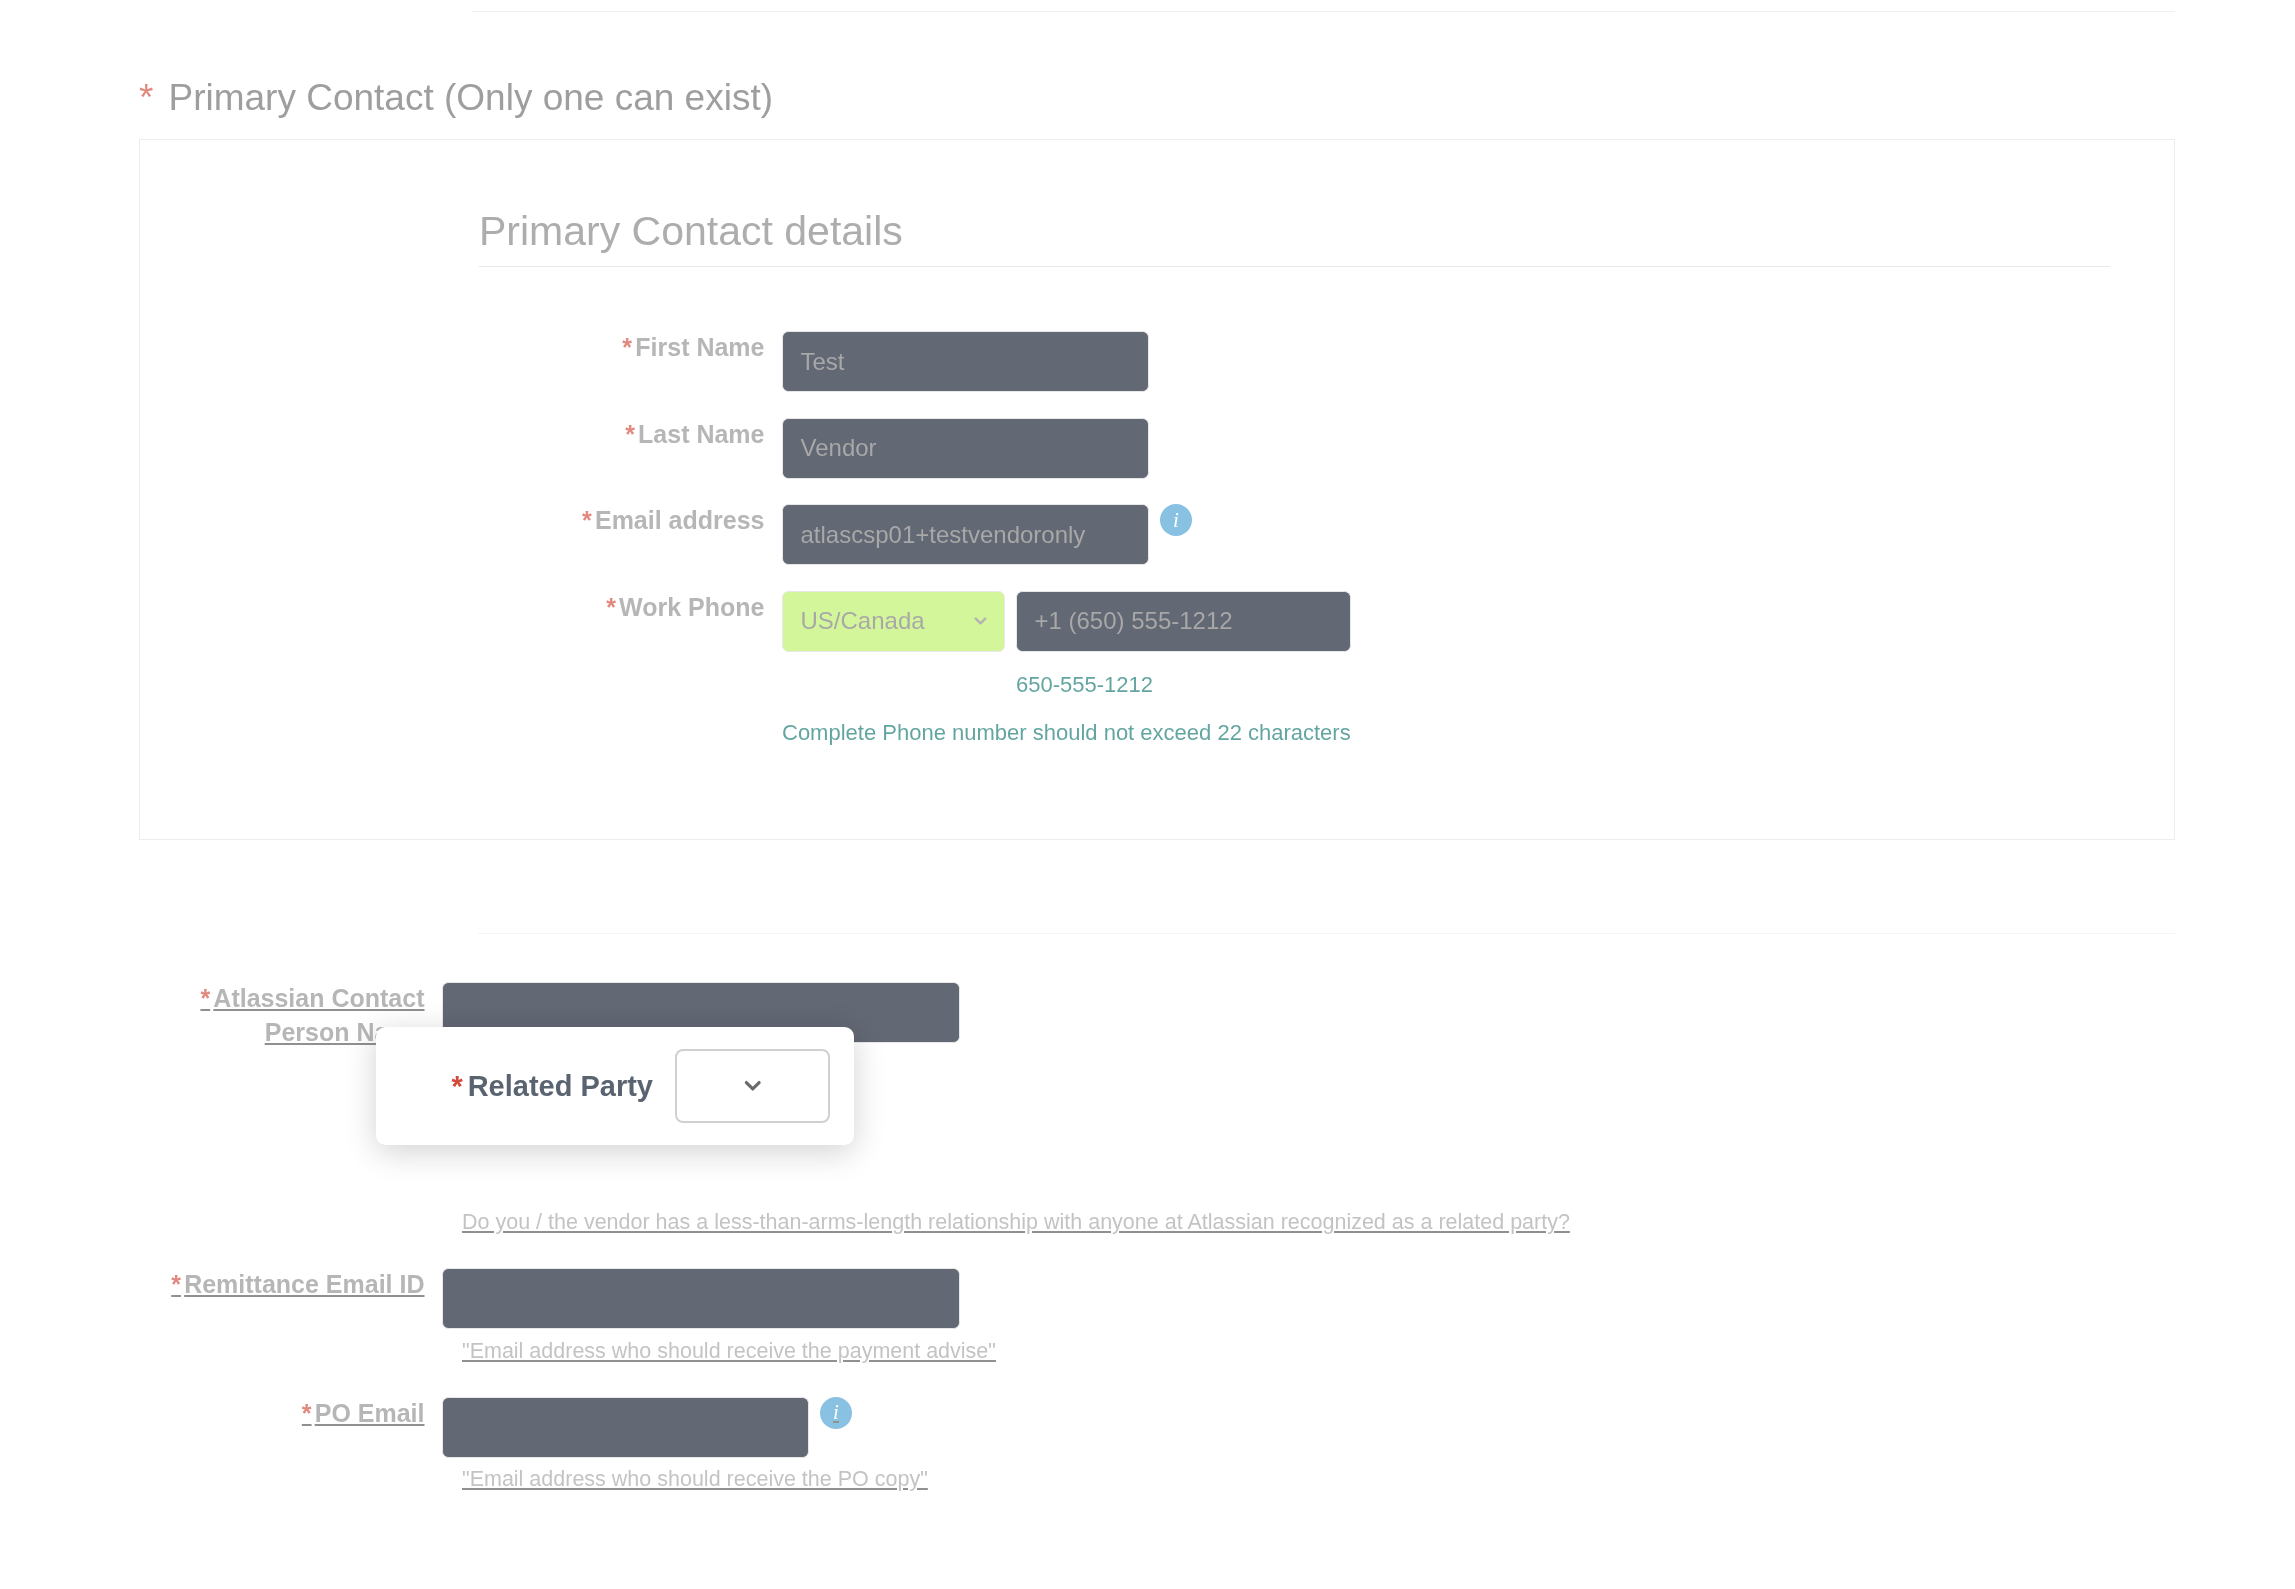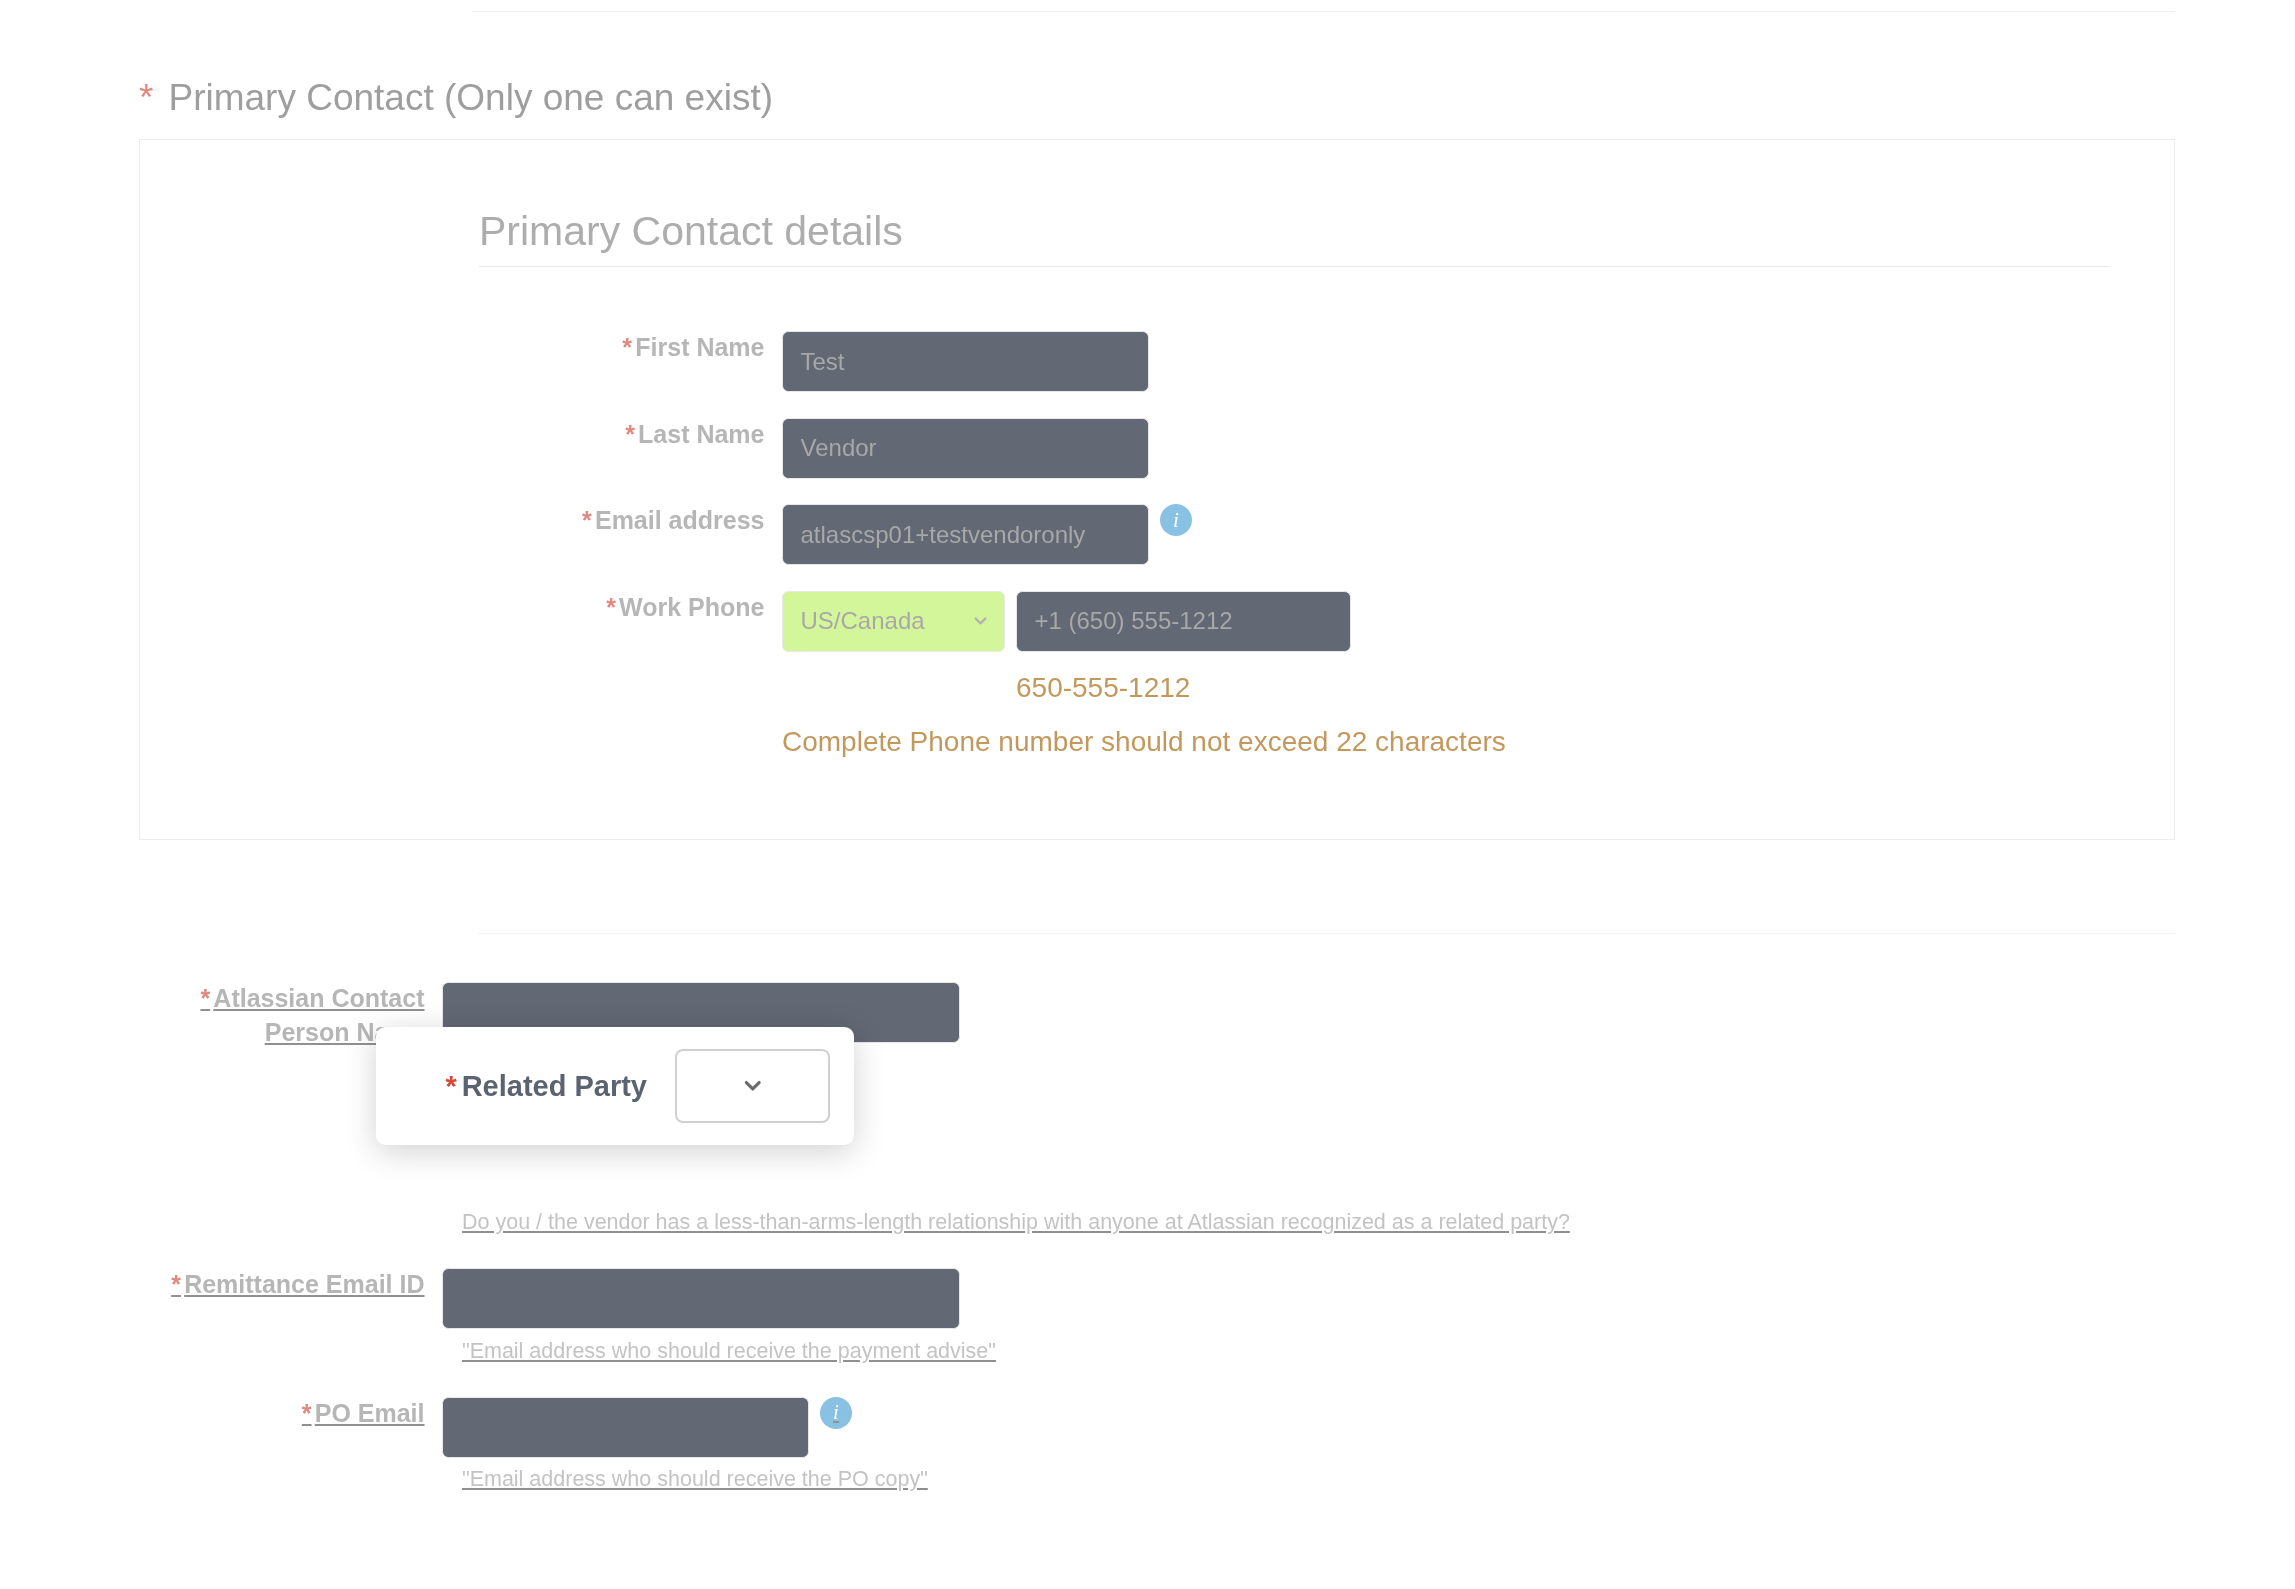--- a/index.html
+++ b/index.html
@@ -130,22 +130,22 @@
     align-items: center;
     justify-content: center;
     font-style: italic;
     font-family: Georgia, serif;
     font-size: 21px;
     margin-left: 11px;
     flex-shrink: 0;
   }
 
   .hint {
-    font-size: 28px;
-    color: #a16207;
+    font-size: 22px;
+    color: #0f766e;
     margin-left: 303px;
   }
   .hint.phone-ex { margin-left: 537px; margin-top: -4.8px; margin-bottom: 8px; }
   .hint.phone-note { margin-left: 303px; margin-top: 22px; }
 
   
   .lower {
     position: absolute;
     left: 139px;
     right: 120px;
@@ -193,21 +193,21 @@
     z-index: 10;
     padding: 0 24px 0 24px;
     box-sizing: border-box;
   }
   .highlight-card .hl-label {
     font-size: 29px;
     font-weight: 700;
     color: #5a6470;
     text-align: right;
     flex: 1;
-    padding-right: 28px;
+    padding-right: 22px;
   }
   .highlight-card .hl-label .ast { color: #d14a3a; margin-right: 4.8px; }
   .highlight-card .hl-select {
     width: 151px;
     height: 70px;
     border: 2.4px solid #d0d0d0;
     border-radius: 8px;
     display: flex;
     align-items: center;
     justify-content: center;

